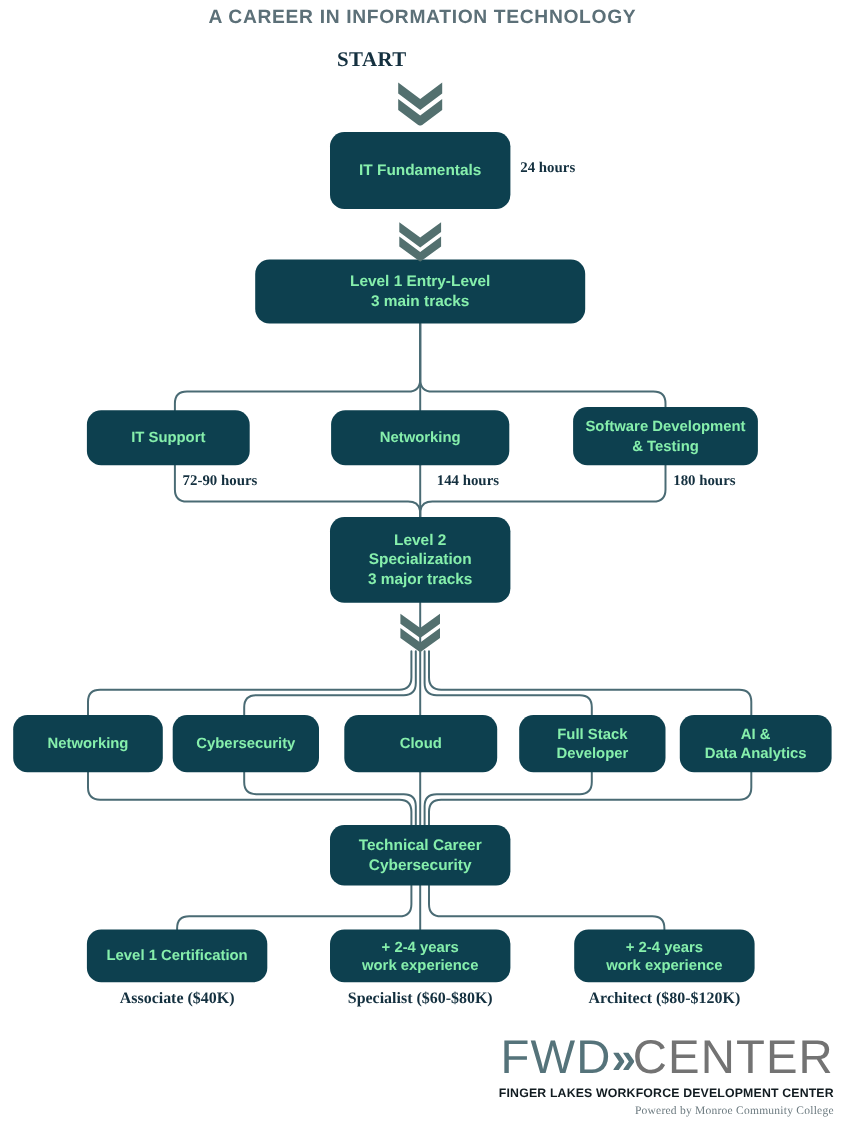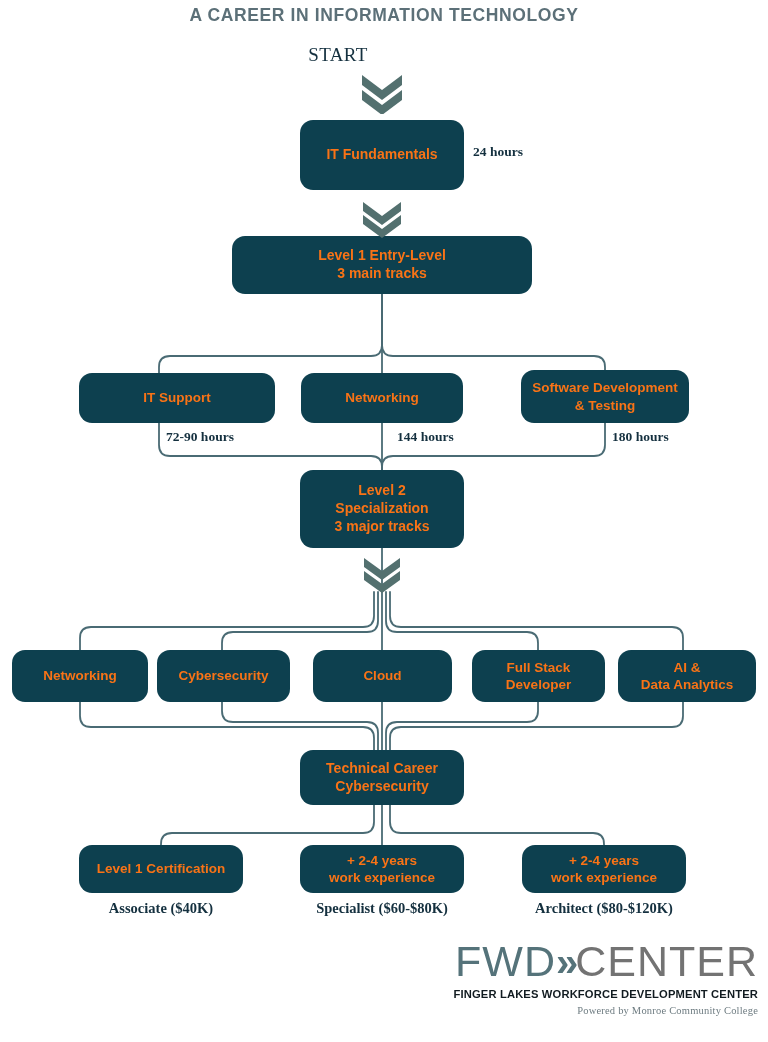--- a/index.html
+++ b/index.html
@@ -21,30 +21,30 @@
     position:absolute;left:0;top:5px;width:768px;
     text-align:center;
     font-size:17.5px;font-weight:bold;letter-spacing:.6px;
     color:#5c7078;
     font-family:"Liberation Sans",sans-serif;
   }
   .start{
     position:absolute;left:0;top:44px;width:676px;
     text-align:center;
     font-family:"Liberation Serif",serif;
-    font-weight:normal;font-size:19px;letter-spacing:.4px;
+    font-weight:bold;font-size:19px;letter-spacing:.4px;
     color:#14303f;
   }
 
   
   .node{
     position:absolute;z-index:3;
     background:#0d404f;
     border-radius:13px;
-    color:#f97316;
+    color:#86efac;
     display:flex;align-items:center;justify-content:center;
     text-align:center;
     font-weight:bold;
     font-size:13.5px;
     line-height:1.28;
     box-sizing:border-box;
     padding:2px 6px;
   }
   .node.big{font-size:14px;}
 
@@ -140,21 +140,21 @@
       <path d="M3 2 L22 16 L41 2 L41 11 L22 25 L3 11 Z" fill="#53706f"></path>
       <path d="M3 15 L22 29 L41 15 L41 24 L22 38 L3 24 Z" fill="#53706f"></path>
     </svg>
   </div>
 
   <div class="node big" style="left:232px;top:236px;width:300px;height:58px;flex-direction:column;">
     <span>Level 1 Entry-Level</span>
     <span>3 main tracks</span>
   </div>
 
-  <div class="node" style="left:79px;top:373px;width:196px;height:50px;">
+  <div class="node" style="left:79px;top:373px;width:148px;height:50px;">
     <span>IT Support</span>
   </div>
   <div class="cap hours" style="left:166px;top:429px;">72-90 hours</div>
 
   <div class="node" style="left:301px;top:373px;width:162px;height:50px;">
     <span>Networking</span>
   </div>
   <div class="cap hours" style="left:397px;top:429px;">144 hours</div>
 
   <div class="node" style="left:521px;top:370px;width:168px;height:53px;flex-direction:column;">

